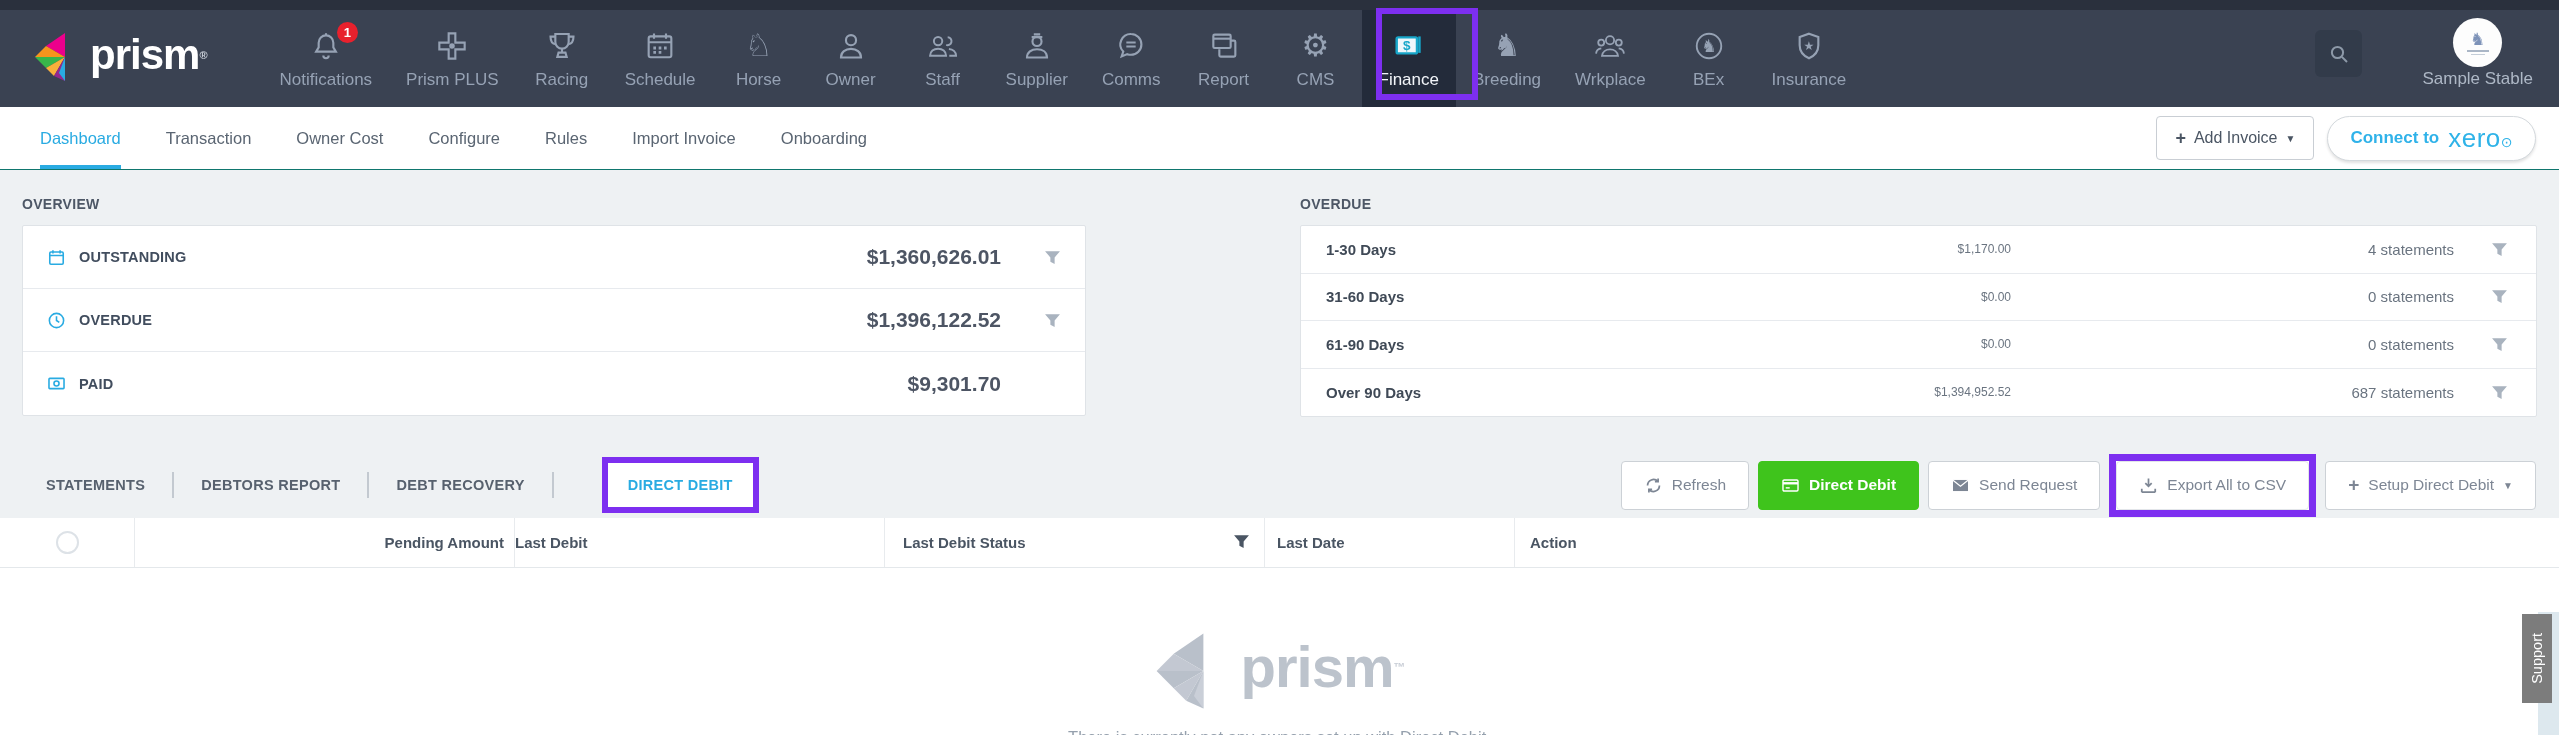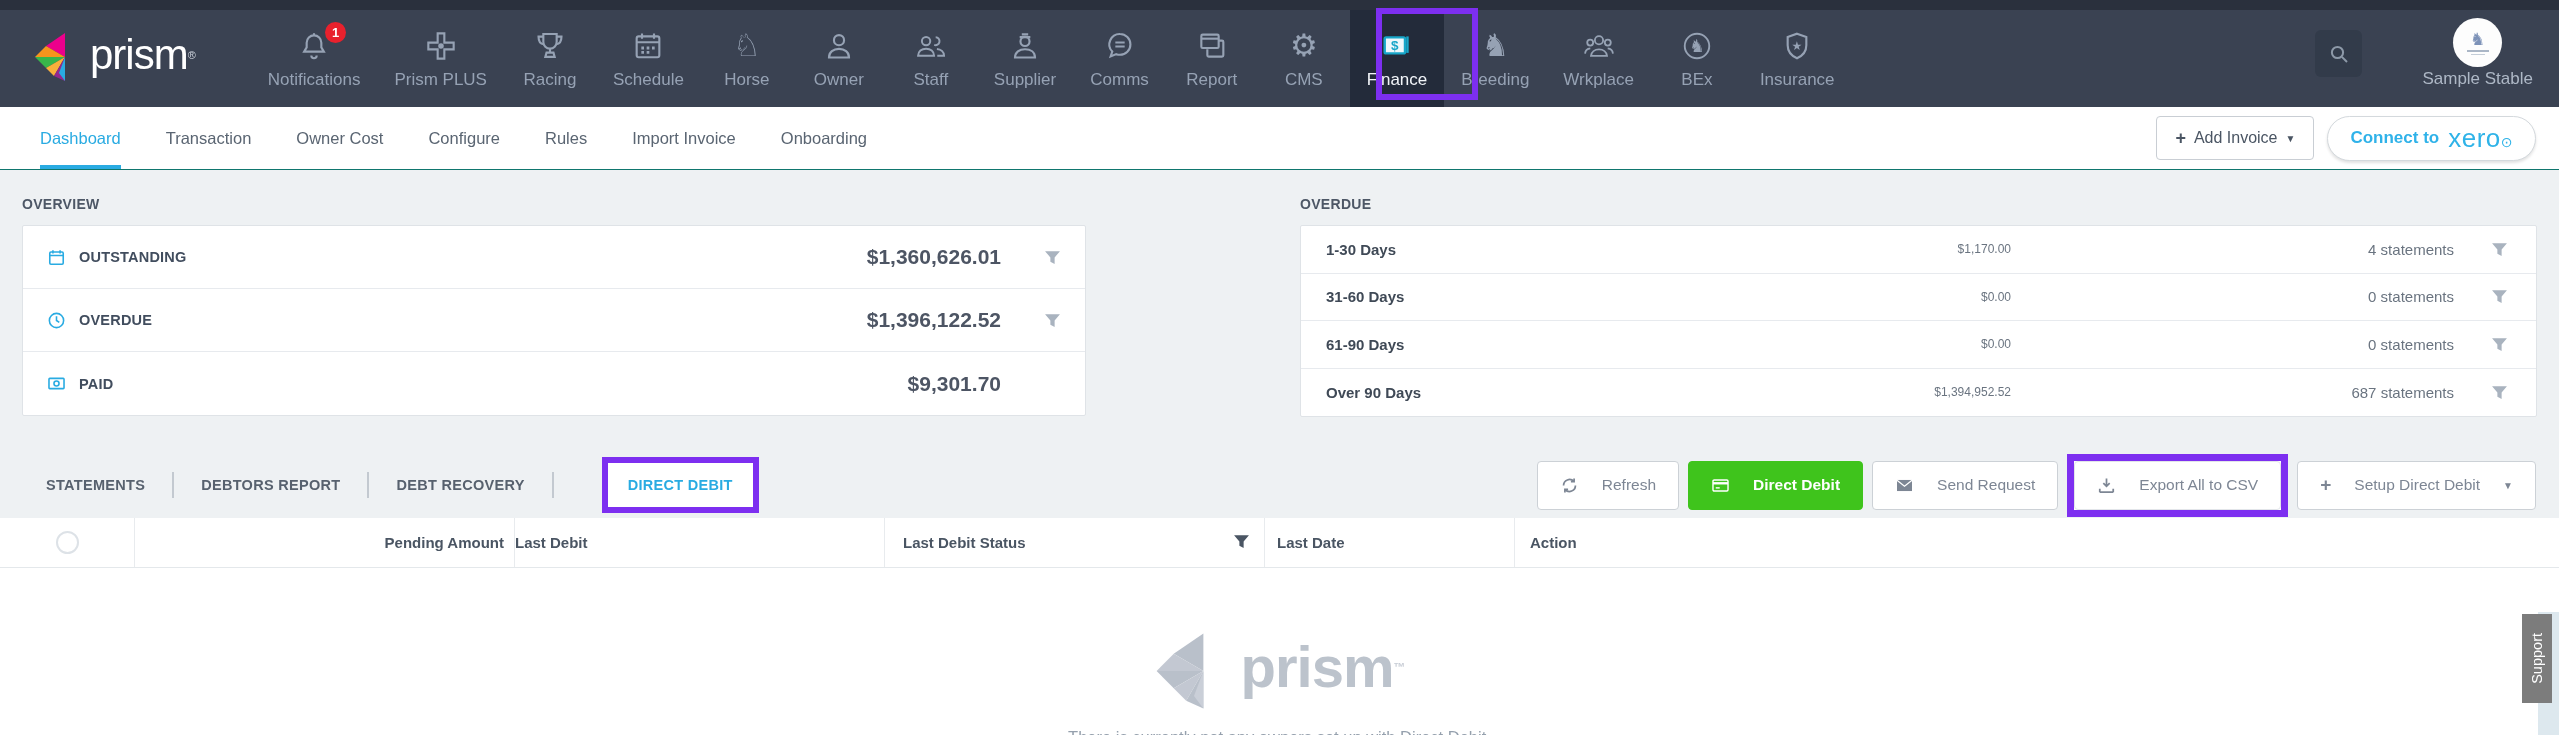--- a/index.html
+++ b/index.html
@@ -4,21 +4,21 @@
 <style>
   * { margin:0; padding:0; box-sizing:border-box; }
   html,body { width:2559px; height:735px; font-family:"Liberation Sans", sans-serif; background:#eef1f3; overflow:hidden; }
   .page { position:relative; width:2559px; height:735px; }
 
   
   .navbar { position:absolute; top:0; left:0; width:100%; height:107px; background:#3a4252; display:flex; align-items:center; }
   .navbar::before { content:""; position:absolute; top:0; left:0; right:0; height:10px; background:#2a303d; }
   .brand { display:flex; align-items:flex-start; margin-left:34px; margin-top:6px; }
   .brand svg { width:50px; height:52px; }
-  .brand-name { color:#fff; font-size:42px; font-weight:normal; letter-spacing:-1px; line-height:48px; margin-left:6px; }
+  .brand-name { color:#fff; font-size:42px; font-weight:bold; letter-spacing:-1px; line-height:48px; margin-left:6px; }
   .brand-r { color:#cfd5de; font-size:11px; vertical-align:top; }
   .nav-items { display:flex; align-items:stretch; height:100%; margin-left:56px; }
   .nav-item { display:flex; flex-direction:column; align-items:center; justify-content:center; padding:10px 17px 0 17px; color:#96a2b4; cursor:pointer; min-width:92px; }
   .nav-item .ni-icon { height:36px; display:flex; align-items:center; justify-content:center; position:relative; }
   .nav-item .ni-icon svg { width:32px; height:32px; }
   .nav-item .ni-glyph { font-size:31px; line-height:32px; }
   .nav-item .ni-label { font-size:17px; margin-top:6px; }
   .nav-item.active { background:#232b3a; color:#e8ecf2; }
   .nav-item.active .ni-label { color:#f2f5f9; }
   .badge { position:absolute; top:-6px; right:-16px; background:#e8212d; color:#fff; border-radius:50%; width:21px; height:21px; font-size:13px; display:flex; align-items:center; justify-content:center; font-weight:bold; }
@@ -65,21 +65,21 @@
   .od-funnel { width:82px; padding-right:28px; display:flex; justify-content:flex-end; }
 
   
   .toolbar { position:absolute; top:452px; left:0; width:100%; height:66px; display:flex; align-items:center; }
   .tabs { display:flex; align-items:center; margin-left:46px; }
   .tab { font-size:14.5px; font-weight:bold; color:#57616e; letter-spacing:.3px; cursor:pointer; }
   .tab-sep { width:2px; height:26px; background:#c3c9d0; margin:0 27px; }
   .tab-active-box { border:6px solid #7d2ff0; background:#fff; padding:13px 20px; margin-left:21px; }
   .tab.active { color:#29abe2; }
   .buttons { margin-left:auto; display:flex; align-items:center; gap:9px; margin-right:23px; }
-  .tbtn { height:49px; background:#fff; border:1px solid #ccd1d6; border-radius:4px; display:flex; align-items:center; justify-content:center; gap:23px; font-size:15.5px; color:#7d8694; padding:0 22px; cursor:pointer; }
+  .tbtn { height:49px; background:#fff; border:1px solid #ccd1d6; border-radius:4px; display:flex; align-items:center; justify-content:center; gap:9px; font-size:15.5px; color:#7d8694; padding:0 22px; cursor:pointer; }
   .tbtn svg { width:19px; height:19px; }
   .tbtn-green { background:#3fc41c; border-color:#3fc41c; color:#fff; font-weight:bold; }
   .export-box { border:7px solid #7d2ff0; background:#fff; }
   .export-box .tbtn { border:1px solid #e2e5e9; }
 
   
   .table-area { position:absolute; top:518px; left:0; width:100%; bottom:0; background:#fff; }
   .thead { display:flex; height:50px; align-items:center; border-bottom:1px solid #e4e8eb; }
   .th { font-size:15px; font-weight:bold; color:#4a5563; height:100%; display:flex; align-items:center; }
   .th-sep { border-right:1px solid #e8ebee; }

